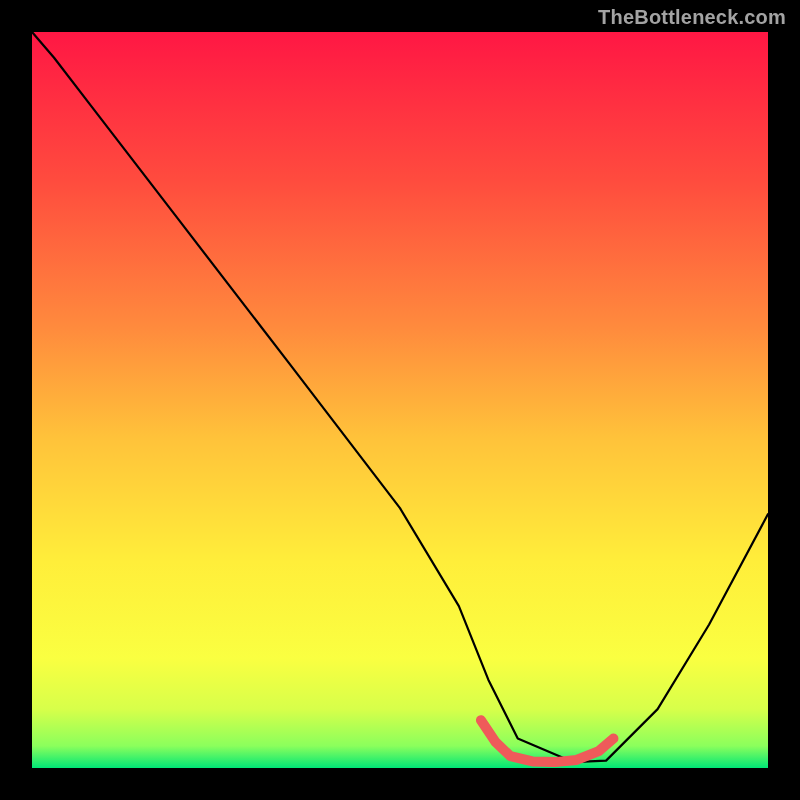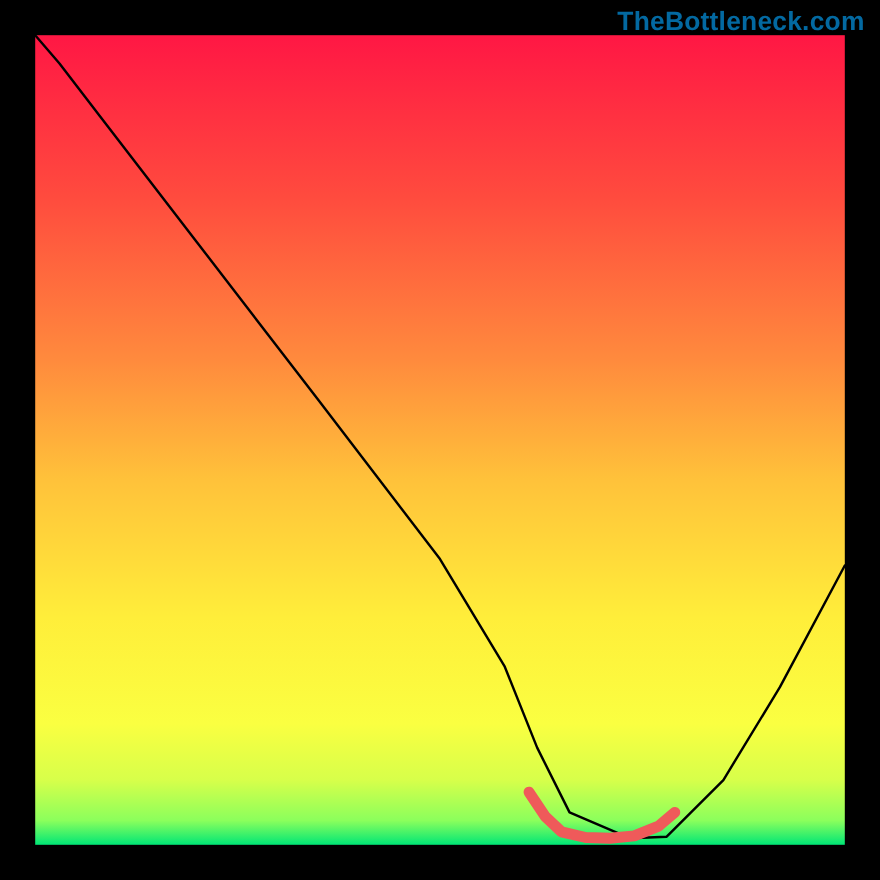--- a/index.html
+++ b/index.html
@@ -13,23 +13,23 @@
   .container {
     position: relative;
     width: 800px;
     height: 800px;
   }
   .watermark {
     position: absolute;
     top: 6px;
     right: 14px;
     font-family: Arial, Helvetica, sans-serif;
-    font-size: 24px;
+    font-size: 20px;
     font-weight: bold;
-    color: #0369a1;
+    color: #a3a3a3;
     z-index: 5;
     letter-spacing: 0.2px;
   }
   svg {
     position: absolute;
     top: 0;
     left: 0;
   }
 </style>
 </head>

